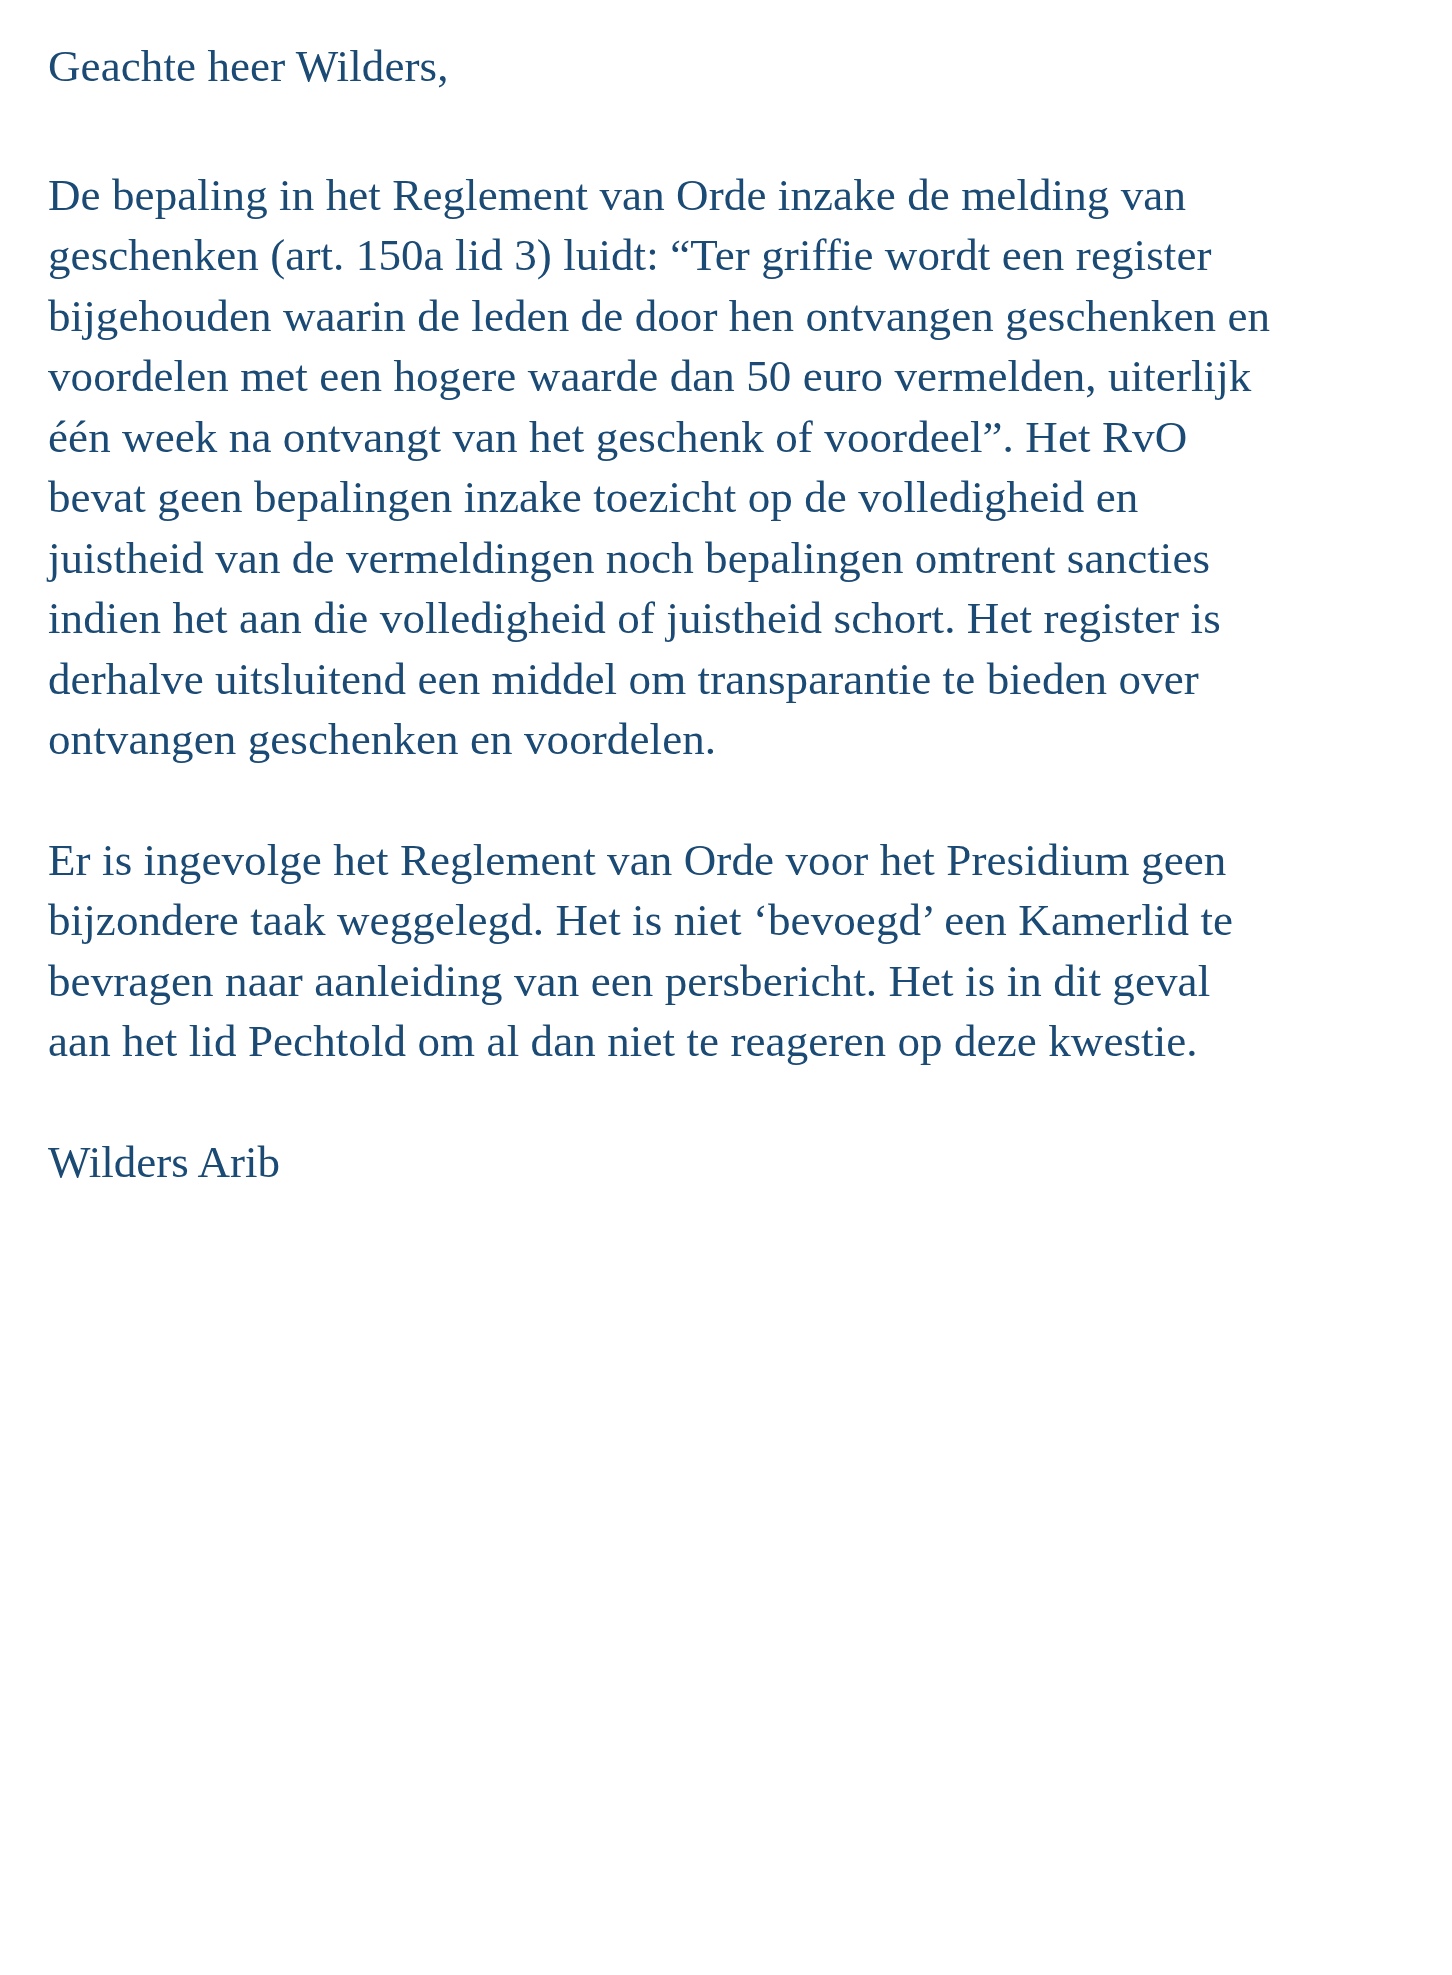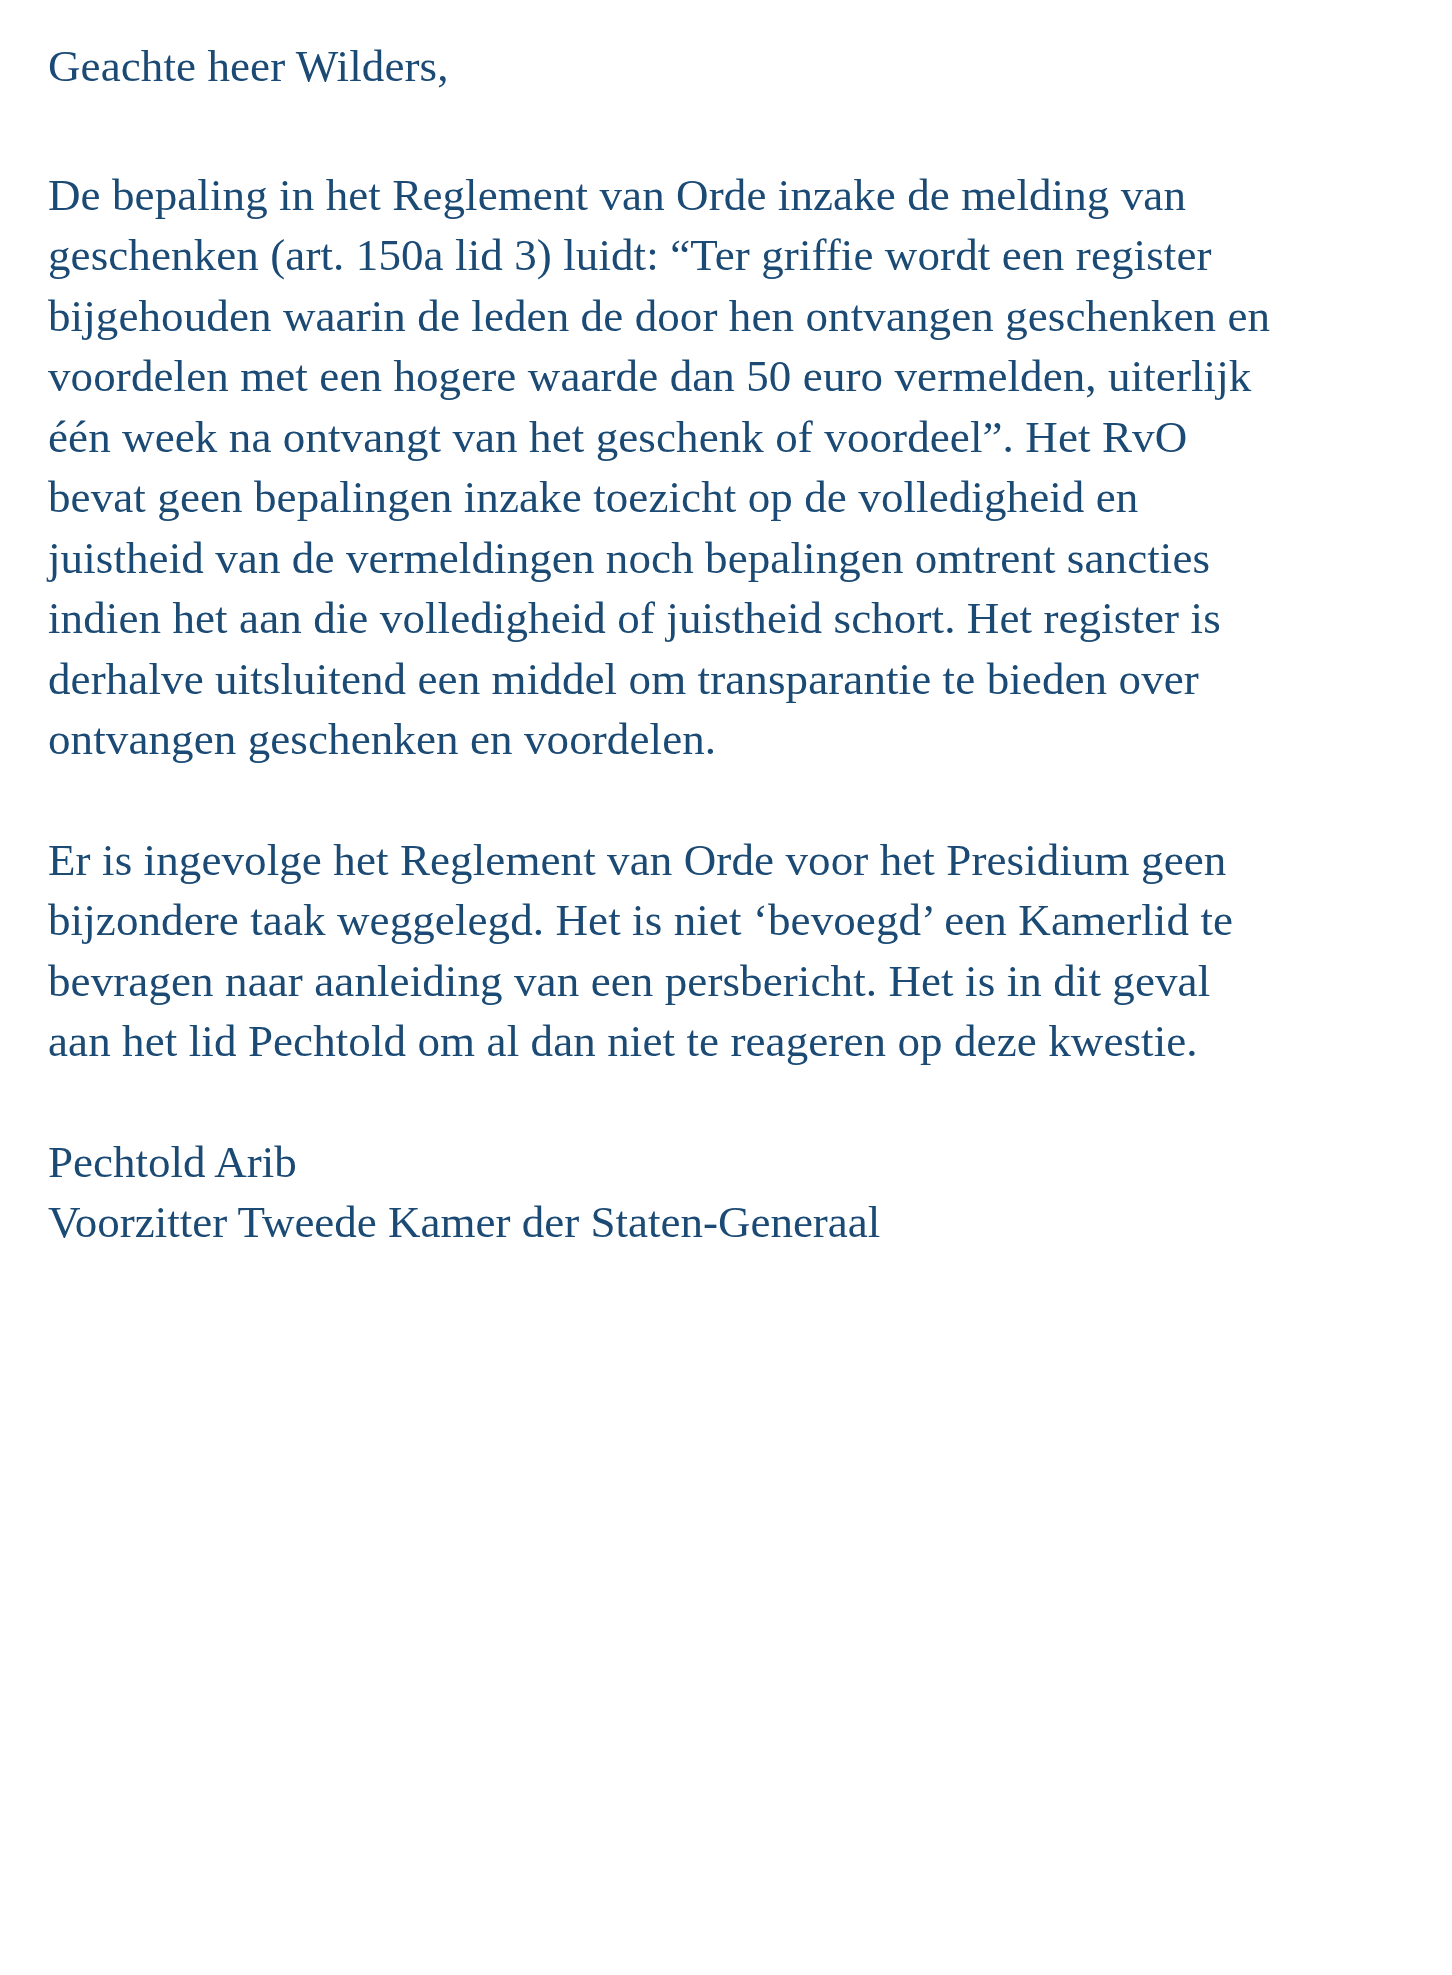--- a/index.html
+++ b/index.html
@@ -53,17 +53,16 @@
 <div class="letter">
 
   <p class="para salutation">Geachte heer Wilders,</p>
 
   <p class="para body-block">De bepaling in het Reglement van Orde inzake de melding van geschenken (art. 150a lid 3) luidt: “Ter griffie wordt een register bijgehouden waarin de leden de door hen ontvangen geschenken en voordelen met een hogere waarde dan 50 euro vermelden, uiterlijk één week na ontvangt van het geschenk of voordeel”. Het RvO bevat geen bepalingen inzake toezicht op de volledigheid en juistheid van de vermeldingen noch bepalingen omtrent sancties indien het aan die volledigheid of juistheid schort. Het register is derhalve uitsluitend een middel om transparantie te bieden over ontvangen geschenken en voordelen.</p>
 
   <p class="para body-block">Er is ingevolge het Reglement van Orde voor het Presidium geen bijzondere taak weggelegd. Het is niet ‘bevoegd’ een Kamerlid te bevragen naar aanleiding van een persbericht. Het is in dit geval aan het lid Pechtold om al dan niet te reageren op deze kwestie.</p>
 
 
   <div class="signature-block">
-    <span class="signature-line">Pechtold Arib</span>
-    <span class="signature-line">Voorzitter Tweede Kamer der Staten-Generaal</span>
+    <span class="signature-line">Wilders Arib</span>
   </div>
 
 </div>
 
 </body></html>

